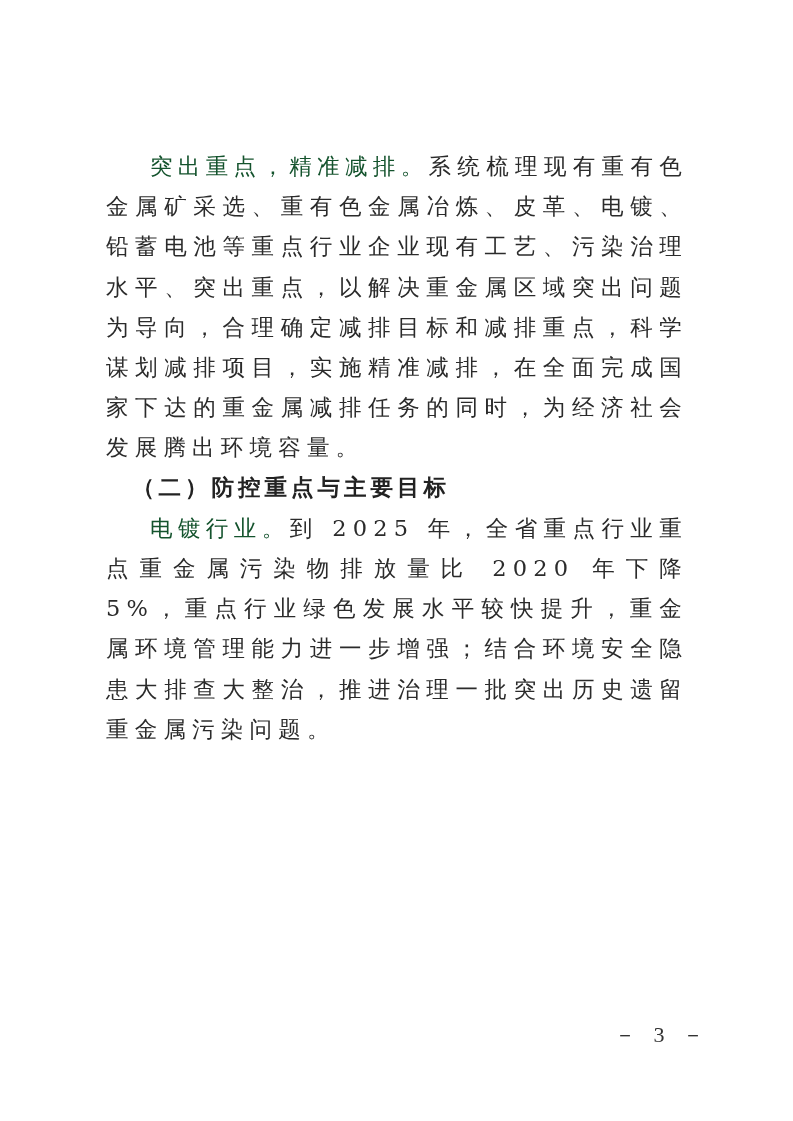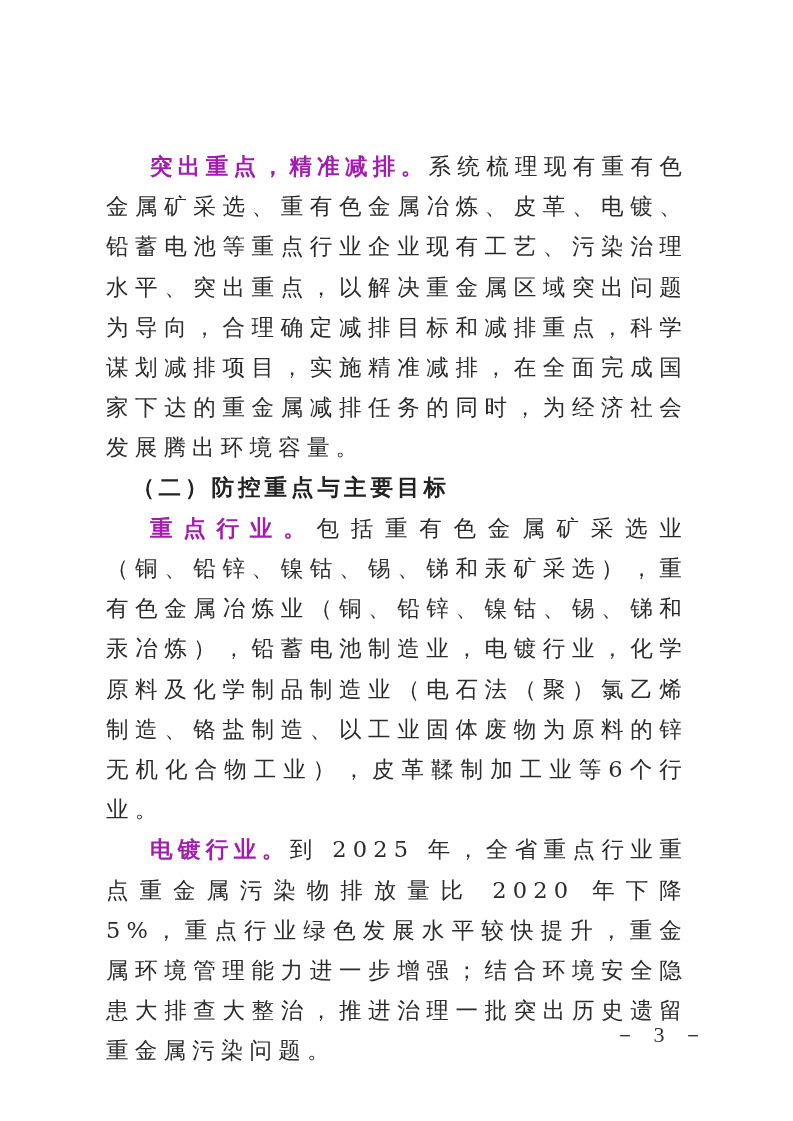--- a/index.html
+++ b/index.html
@@ -4,31 +4,30 @@
 <style>
   html, body { margin: 0; padding: 0; background: #ffffff; }
   body { width: 793px; height: 1121px; position: relative; overflow: hidden; }
   .page {
     position: absolute; left: 106px; top: 146px; width: 582px;
     font-family: "DejaVu Serif", "Liberation Serif", serif;
     font-size: 22.5px; line-height: 40.2px; color: #2b2b2b;
     letter-spacing: 6.2px;
   }
   .para { margin: 0; text-indent: 44px; text-align: justify; text-align-last: left; }
-  .lead { font-family: "DejaVu Sans", "Liberation Sans", sans-serif; font-weight: bold; color: #a21caf; letter-spacing: 5.2px; }
+  .lead { font-family: "DejaVu Sans", "Liberation Sans", sans-serif; font-weight: normal; color: #14532d; letter-spacing: 5.2px; }
   .heading { margin: 0; text-indent: 26px; font-family: Liberation Serif, serif; font-weight: bold; color: #222; letter-spacing: 4px; }
   .page-number {
     position: absolute; left: 614px; top: 1020px;
     font-family: "Liberation Serif", serif; font-size: 22px; color: #333; letter-spacing: 6px;
   }
 </style>
 </head>
 <body>
 
 <div class="page">
   <p class="para"><span class="lead">突出重点，精准减排。</span><span>系统梳理现有重有色金属矿采选、重有色金属冶炼、皮革、电镀、铅蓄电池等重点行业企业现有工艺、污染治理水平、突出重点，以解决重金属区域突出问题为导向，合理确定减排目标和减排重点，科学谋划减排项目，实施精准减排，在全面完成国家下达的重金属减排任务的同时，为经济社会发展腾出环境容量。</span></p>
   <p class="heading">（二）防控重点与主要目标</p>
-  <p class="para"><span class="lead">重点行业。</span><span>包括重有色金属矿采选业（铜、铅锌、镍钴、锡、锑和汞矿采选），重有色金属冶炼业（铜、铅锌、镍钴、锡、锑和汞冶炼），铅蓄电池制造业，电镀行业，化学原料及化学制品制造业（电石法（聚）氯乙烯制造、铬盐制造、以工业固体废物为原料的锌无机化合物工业），皮革鞣制加工业等6个行业。</span></p>
   <p class="para"><span class="lead">电镀行业。</span><span>到 2025 年，全省重点行业重点重金属污染物排放量比 2020 年下降 5%，重点行业绿色发展水平较快提升，重金属环境管理能力进一步增强；结合环境安全隐患大排查大整治，推进治理一批突出历史遗留重金属污染问题。</span></p>
 
 </div>
 
 <div class="page-number">－ 3 －</div>
 
 </body></html>

